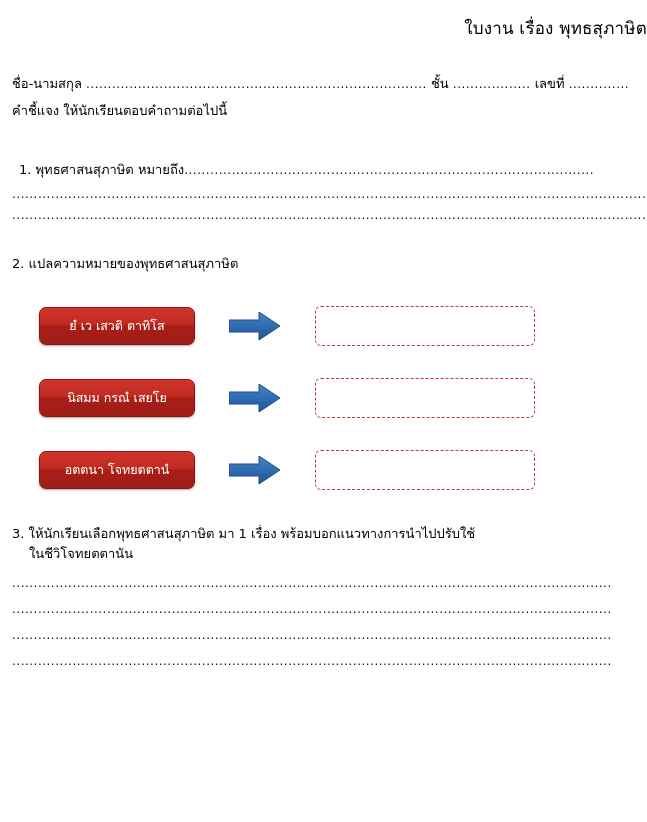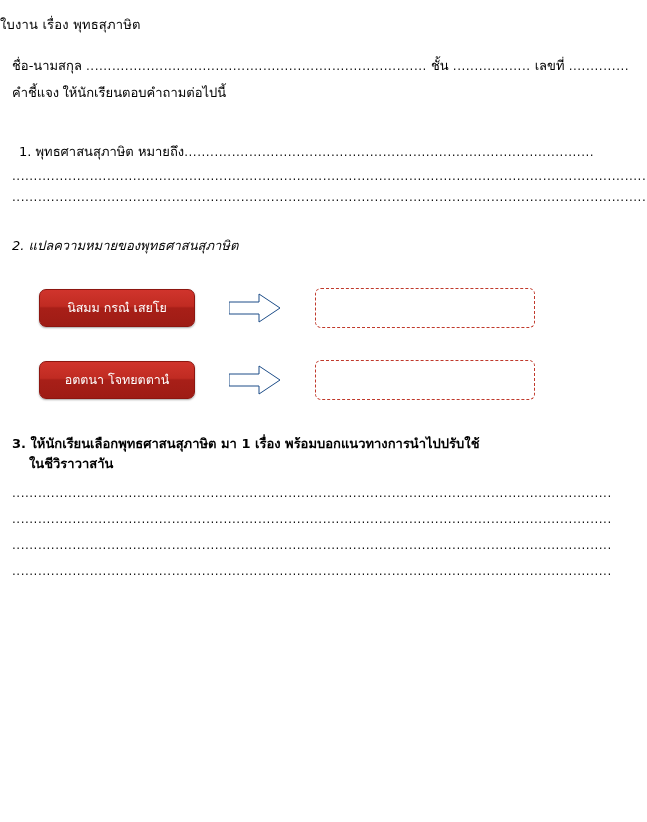--- a/index.html
+++ b/index.html
@@ -15,44 +15,43 @@
     position: relative;
     overflow: hidden;
   }
   .page {
     position: relative;
     width: 647px;
     height: 822px;
     padding: 0;
   }
   .title {
-    text-align: left;
-    font-size: 13px;
+    text-align: right;
+    font-size: 17px;
     margin-top: 14px;
     margin-bottom: 0;
     letter-spacing: 0.2px;
   }
   .row-name {
-    margin-top: 20px;
+    margin-top: 32px;
     padding-left: 12px;
     padding-right: 0;
     font-size: 13px;
     white-space: nowrap;
     overflow: hidden;
   }
   .dots-inline {
     letter-spacing: 0.5px;
     font-size: 12px;
     color: #111;
   }
   .instruction {
     padding-left: 12px;
     font-size: 13px;
     margin-top: 6px;
-    font-family: Liberation Serif, serif;
   }
   .q1 {
     padding-left: 19px;
     padding-right: 12px;
     font-size: 13px;
     margin-top: 38px;
     white-space: nowrap;
     overflow: hidden;
   }
   .dotline {
@@ -62,21 +61,20 @@
     letter-spacing: 0.5px;
     color: #111;
     margin-top: 7px;
     white-space: nowrap;
     overflow: hidden;
   }
   .q2 {
     padding-left: 12px;
     font-size: 13px;
     margin-top: 31px;
-    font-style: italic;
   }
   .match-area {
     margin-top: 16px;
     padding-left: 12px;
   }
   .match-row {
     display: flex;
     align-items: center;
     height: 72px;
   }
@@ -111,21 +109,20 @@
     border: 1.5px dashed #c0392b;
     border-radius: 6px;
     box-sizing: border-box;
   }
   .q3 {
     padding-left: 12px;
     padding-right: 12px;
     font-size: 13px;
     margin-top: 18px;
     line-height: 1.55;
-    font-weight: bold;
   }
   .q3 .indent {
     display: block;
     padding-left: 17px;
   }
   .tail-lines {
     margin-top: 8px;
   }
   .tail-lines .dotline {
     margin-top: 12px;
@@ -153,20 +150,36 @@
   <div class="q1">
     <span>1. พุทธศาสนสุภาษิต หมายถึง</span><span class="dots-inline">...............................................................................................</span>
   </div>
   <div class="dotline">..............................................................................................................................................................</div>
   <div class="dotline">..............................................................................................................................................................</div>
 
   <div class="q2">2. แปลความหมายของพุทธศาสนสุภาษิต</div>
 
   <div class="match-area">
 
+    <div class="match-row">
+      <div class="proverb-btn">ยํ เว เสวติ ตาทิโส</div>
+      <div class="arrow-cell">
+        <svg class="arrow" width="52" height="30" viewBox="0 0 52 30">
+          <defs>
+            <linearGradient id="ag1" x1="0" y1="0" x2="0" y2="1">
+              <stop offset="0%" stop-color="#4a86c8"></stop>
+              <stop offset="50%" stop-color="#2f6cb0"></stop>
+              <stop offset="100%" stop-color="#1f5596"></stop>
+            </linearGradient>
+          </defs>
+          <polygon points="0,9 30,9 30,1 51,15 30,29 30,21 0,21" fill="url(#ag1)" stroke="#1d4d88" stroke-width="1"></polygon>
+        </svg>
+      </div>
+      <div class="answer-box"></div>
+    </div>
 
     <div class="match-row">
       <div class="proverb-btn">นิสมม กรณํ เสยโย</div>
       <div class="arrow-cell">
         <svg class="arrow" width="52" height="30" viewBox="0 0 52 30">
           <polygon points="0,9 30,9 30,1 51,15 30,29 30,21 0,21" fill="url(#ag1)" stroke="#1d4d88" stroke-width="1"></polygon>
         </svg>
       </div>
       <div class="answer-box"></div>
     </div>
@@ -179,21 +192,21 @@
         </svg>
       </div>
       <div class="answer-box"></div>
     </div>
 
 
   </div>
 
   <div class="q3">
     <span>3. ให้นักเรียนเลือกพุทธศาสนสุภาษิต มา 1 เรื่อง พร้อมบอกแนวทางการนำไปปรับใช้</span>
-    <span class="indent">ในชีวิราวาสาัน</span>
+    <span class="indent">ในชีวิโจทยตตานัน</span>
   </div>
 
   <div class="tail-lines">
     <div class="dotline">...........................................................................................................................................</div>
     <div class="dotline">...........................................................................................................................................</div>
     <div class="dotline">...........................................................................................................................................</div>
     <div class="dotline">...........................................................................................................................................</div>
   </div>
 
 </div>

